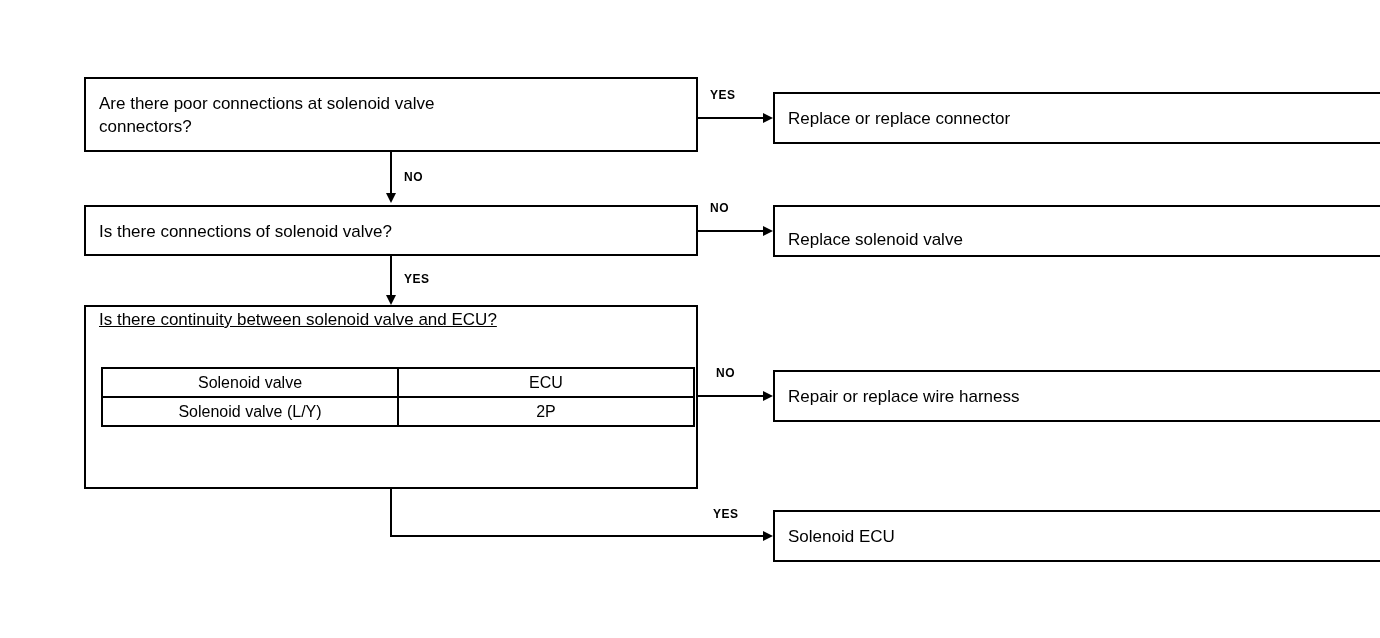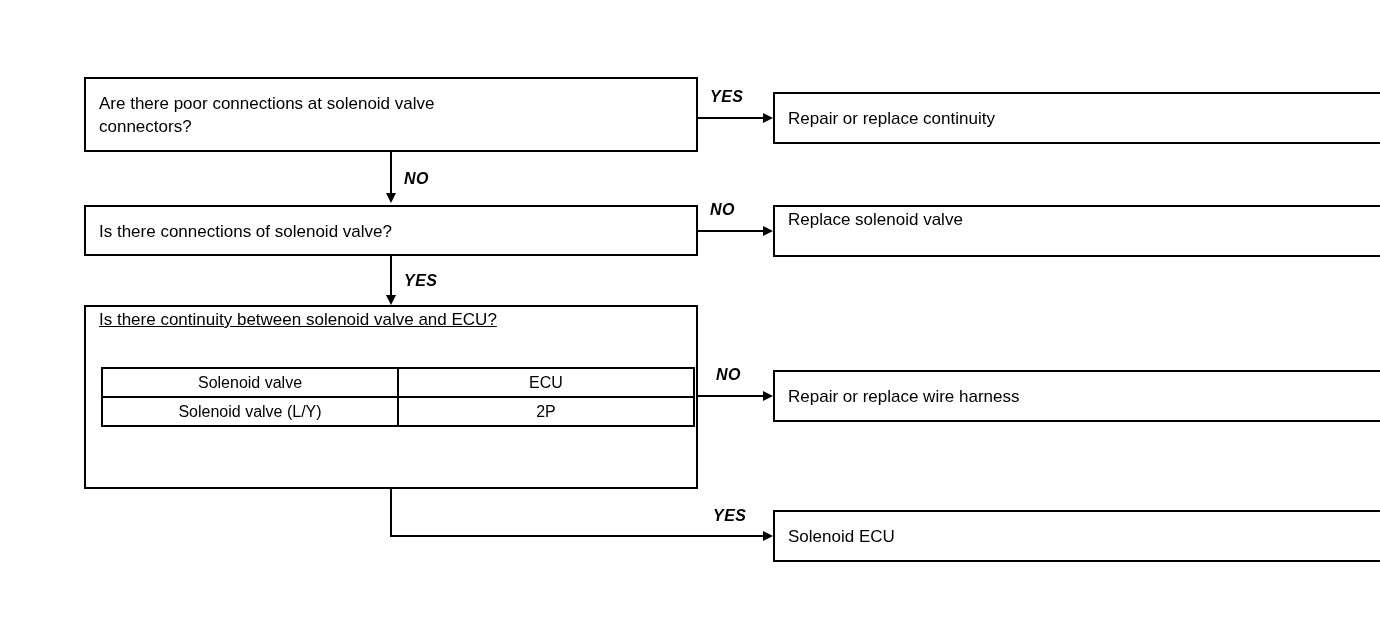--- a/index.html
+++ b/index.html
@@ -59,25 +59,24 @@
     width: 0;
     height: 0;
     border-left: 5px solid transparent;
     border-right: 5px solid transparent;
     border-top: 10px solid #000000;
   }
 
   
   .branch-label {
     position: absolute;
-    font-size: 16px;
+    font-size: 12px;
     font-weight: bold;
     letter-spacing: 0.5px;
     color: #000000;
-    font-style: italic;
   }
 
   
   .data-table {
     position: absolute;
     border-collapse: collapse;
     table-layout: fixed;
     background: #ffffff;
   }
   .data-table td {
@@ -98,35 +97,35 @@
 
   <div class="box" style="left:38px; top:77px; width:614px; height:75px;"></div>
   <div class="box-text" style="left:53px; top:92px; width:580px;">Are there poor connections at solenoid valve
 connectors?</div>
 
   <div class="hline" style="left:652px; top:117px; width:72px;"></div>
   <div class="arrow-right" style="left:717px; top:113px;"></div>
   <div class="branch-label" style="left:664px; top:88px;">YES</div>
 
   <div class="box" style="left:727px; top:92px; width:615px; height:52px;"></div>
-  <div class="box-text" style="left:742px; top:107px; width:580px;">Repair or replace continuity</div>
+  <div class="box-text" style="left:742px; top:107px; width:580px;">Replace or replace connector</div>
 
   <div class="vline" style="left:344px; top:152px; height:44px;"></div>
   <div class="arrow-down" style="left:340px; top:193px;"></div>
   <div class="branch-label" style="left:358px; top:170px;">NO</div>
 
   <div class="box" style="left:38px; top:205px; width:614px; height:51px;"></div>
   <div class="box-text" style="left:53px; top:220px; width:580px;">Is there connections of solenoid valve?</div>
 
   <div class="hline" style="left:652px; top:230px; width:72px;"></div>
   <div class="arrow-right" style="left:717px; top:226px;"></div>
   <div class="branch-label" style="left:664px; top:201px;">NO</div>
 
   <div class="box" style="left:727px; top:205px; width:615px; height:52px;"></div>
-  <div class="box-text" style="left:742px; top:208px; width:580px;">Replace solenoid valve</div>
+  <div class="box-text" style="left:742px; top:228px; width:580px;">Replace solenoid valve</div>
 
   <div class="vline" style="left:344px; top:256px; height:44px;"></div>
   <div class="arrow-down" style="left:340px; top:295px;"></div>
   <div class="branch-label" style="left:358px; top:272px;">YES</div>
 
   <div class="box" style="left:38px; top:305px; width:614px; height:184px;"></div>
   <div class="box-text" style="left:53px; top:308px; width:580px;text-decoration:underline;">Is there continuity between solenoid valve and ECU?</div>
 
   <table class="data-table" style="left:55px; top:367px;">
     <tbody>

